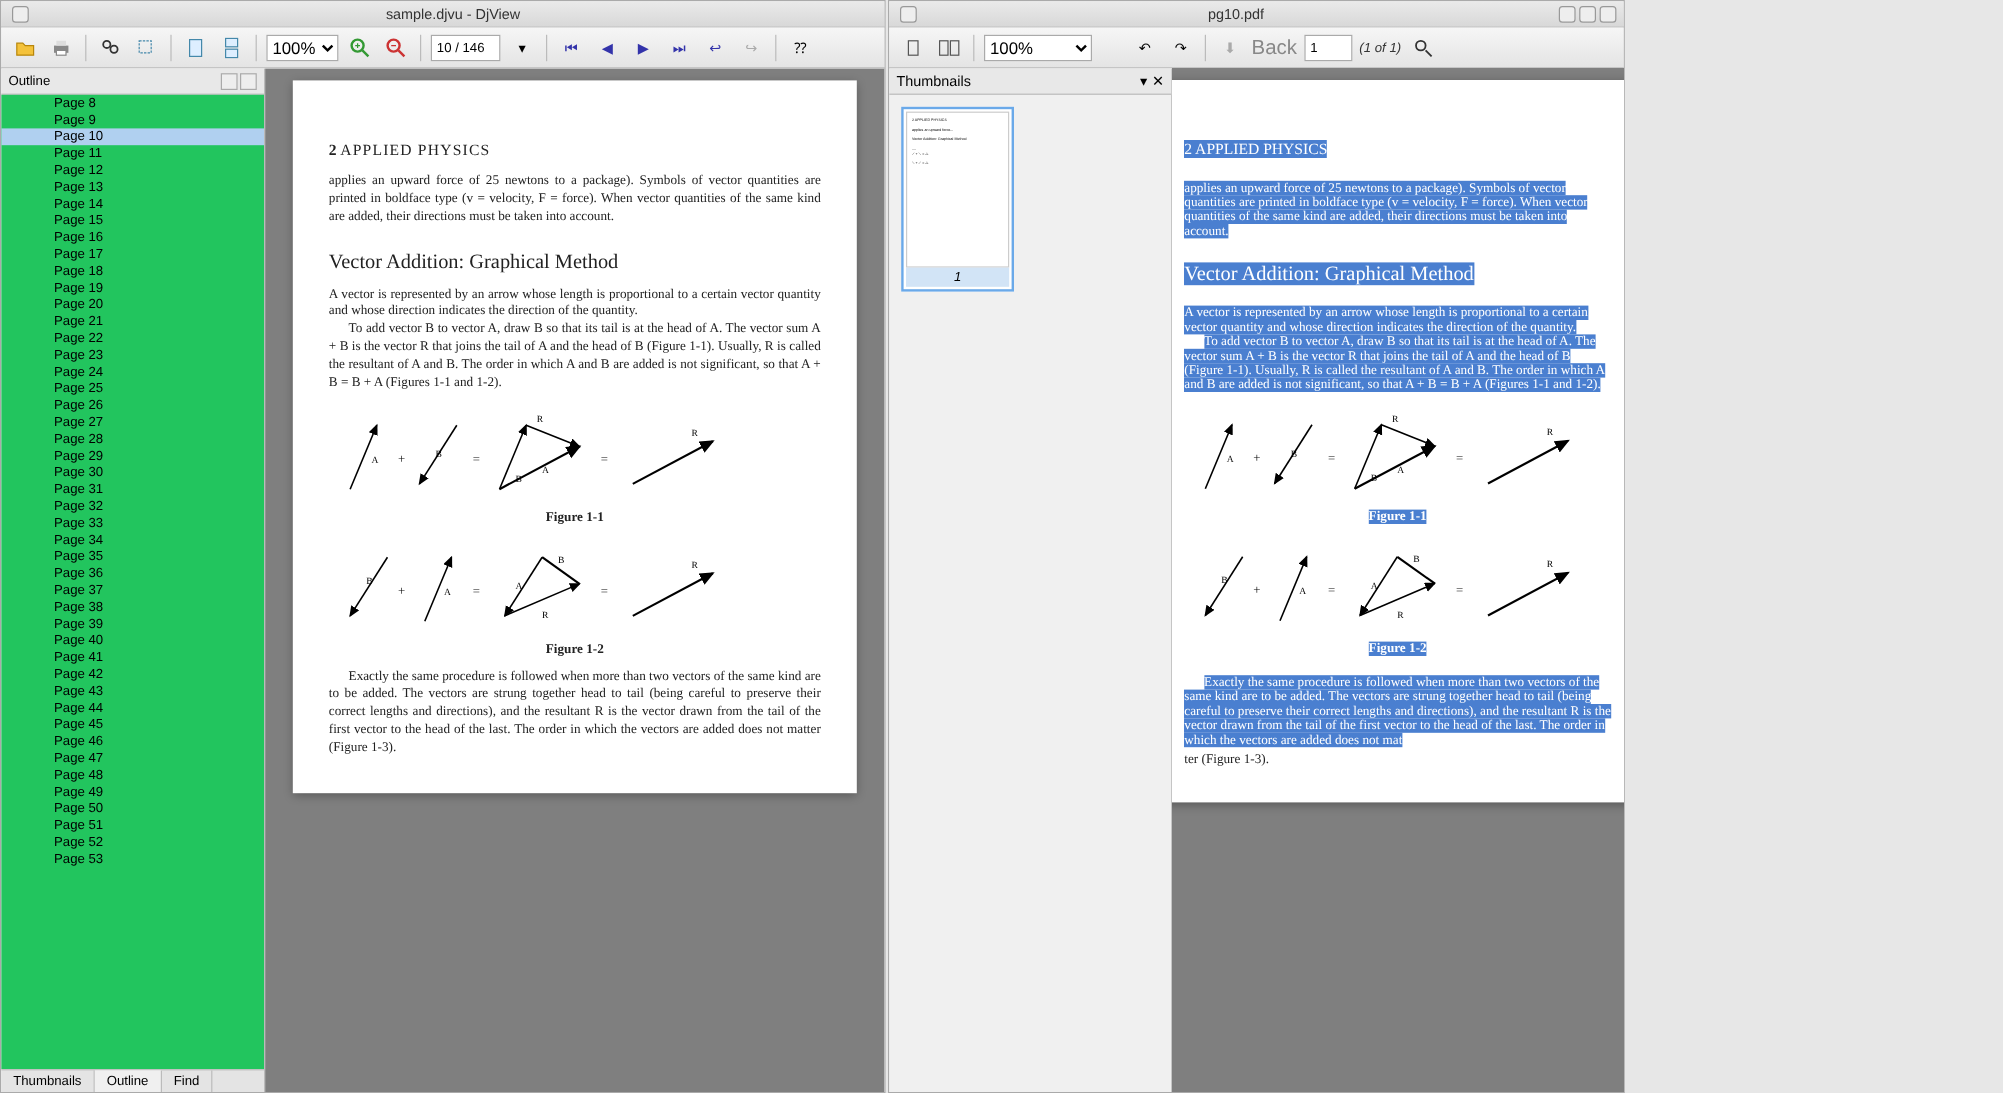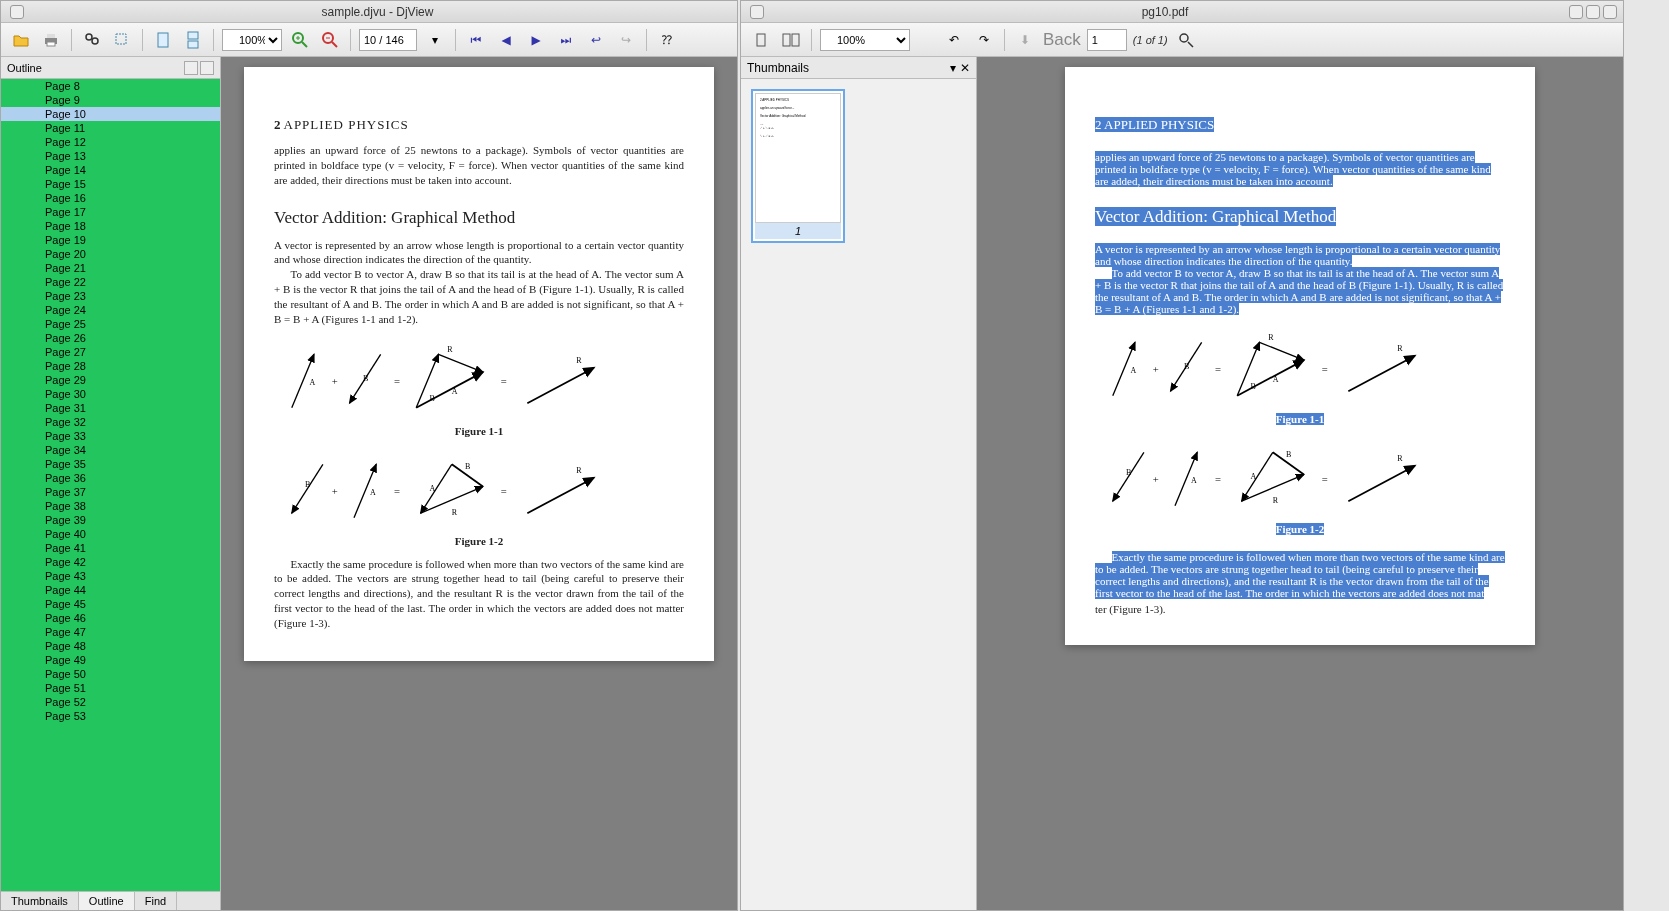--- a/index.html
+++ b/index.html
@@ -1,26 +1,26 @@
 <!DOCTYPE html>
 <html><head>
 <meta charset="utf-8">
 <style>
 * { box-sizing: border-box; margin: 0; padding: 0; }
 body { font-family: sans-serif; font-size: 12px; background: #e7e7e7; display: flex; height: 911px; width: 1669px; overflow: hidden; }
 .app-window { display: flex; flex-direction: column; border: 1px solid #aaa; background: #f0f0f0; }
 .left-app { width: 738px; }
-.right-app { width: 884px; margin-left: 2px; }
+.right-app { width: 614px; margin-left: 2px; }
 .titlebar { background: linear-gradient(#eaeaea,#d8d8d8); height: 22px; display: flex; align-items: center; padding: 0 6px; border-bottom: 1px solid #bbb; }
 .titlebar .title { flex: 1; text-align: center; color: #333; font-size: 12px; }
 .win-btn { width: 14px; height: 14px; border: 1px solid #999; border-radius: 3px; background: #eee; margin-left: 3px; display: inline-block; }
 .toolbar { background: linear-gradient(#f6f6f6,#e4e4e4); height: 34px; display: flex; align-items: center; gap: 6px; padding: 0 8px; border-bottom: 1px solid #bbb; }
 .tb-btn { width: 24px; height: 24px; display: flex; align-items: center; justify-content: center; border-radius: 3px; cursor: pointer; }
 .tb-sep { width: 1px; height: 22px; background: #bbb; margin: 0 2px; }
-.zoom-select { height: 22px; width: 60px; border: 1px solid #aaa; background: #fff; font-size: 11px; padding-left: 12px; }
+.zoom-select { height: 22px; width: 60px; border: 1px solid #aaa; background: #fff; font-size: 14px; }
 .page-input { height: 22px; width: 58px; border: 1px solid #aaa; background: #fff; font-size: 11px; padding: 0 4px; }
 .body-row { flex: 1; display: flex; overflow: hidden; }
 .sidebar { width: 220px; background: #f0f0f0; border-right: 1px solid #bbb; display: flex; flex-direction: column; }
 .sidebar-header { height: 22px; background: #e8e8e8; border-bottom: 1px solid #bbb; display: flex; align-items: center; padding: 0 6px; font-size: 11px; }
 .sidebar-header .sp { margin-left: auto; display: flex; gap: 2px; }
 .mini-btn { width: 14px; height: 14px; border: 1px solid #aaa; background: #eee; }
 .outline-list { flex: 1; overflow-y: scroll; background: #22c55e; }
 .outline-item { padding: 1px 0 1px 44px; font-size: 11px; cursor: pointer; }
 .outline-item.selected { background: #b0d0f0; }
 .bottom-tabs { display: flex; border-top: 1px solid #bbb; background: #e4e4e4; }

